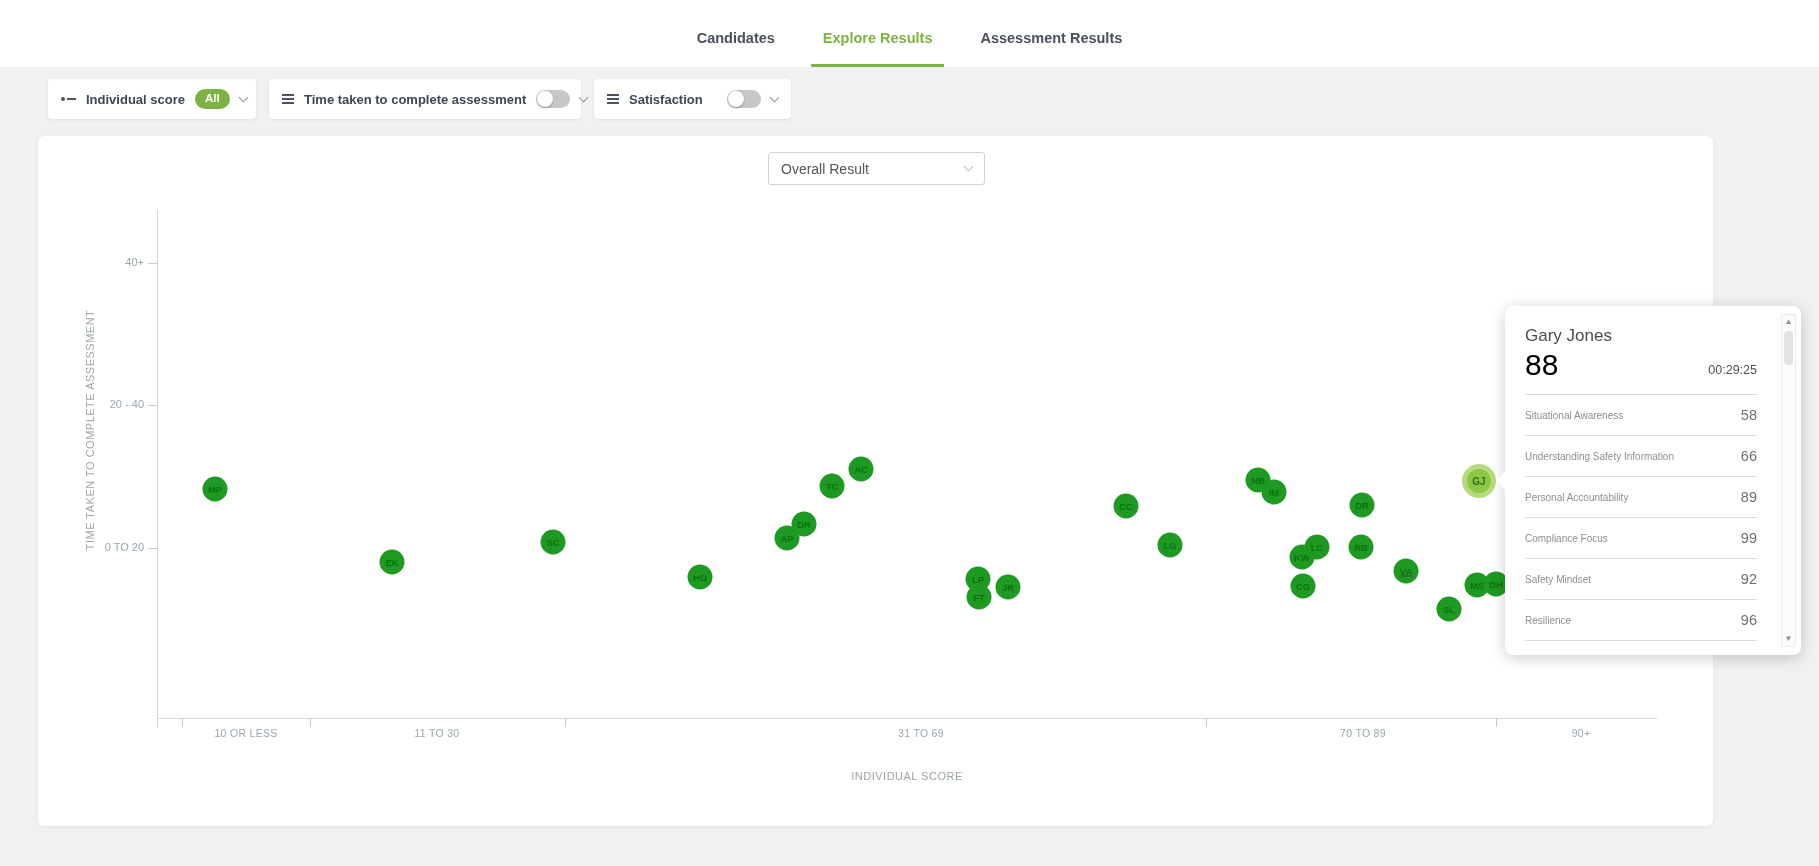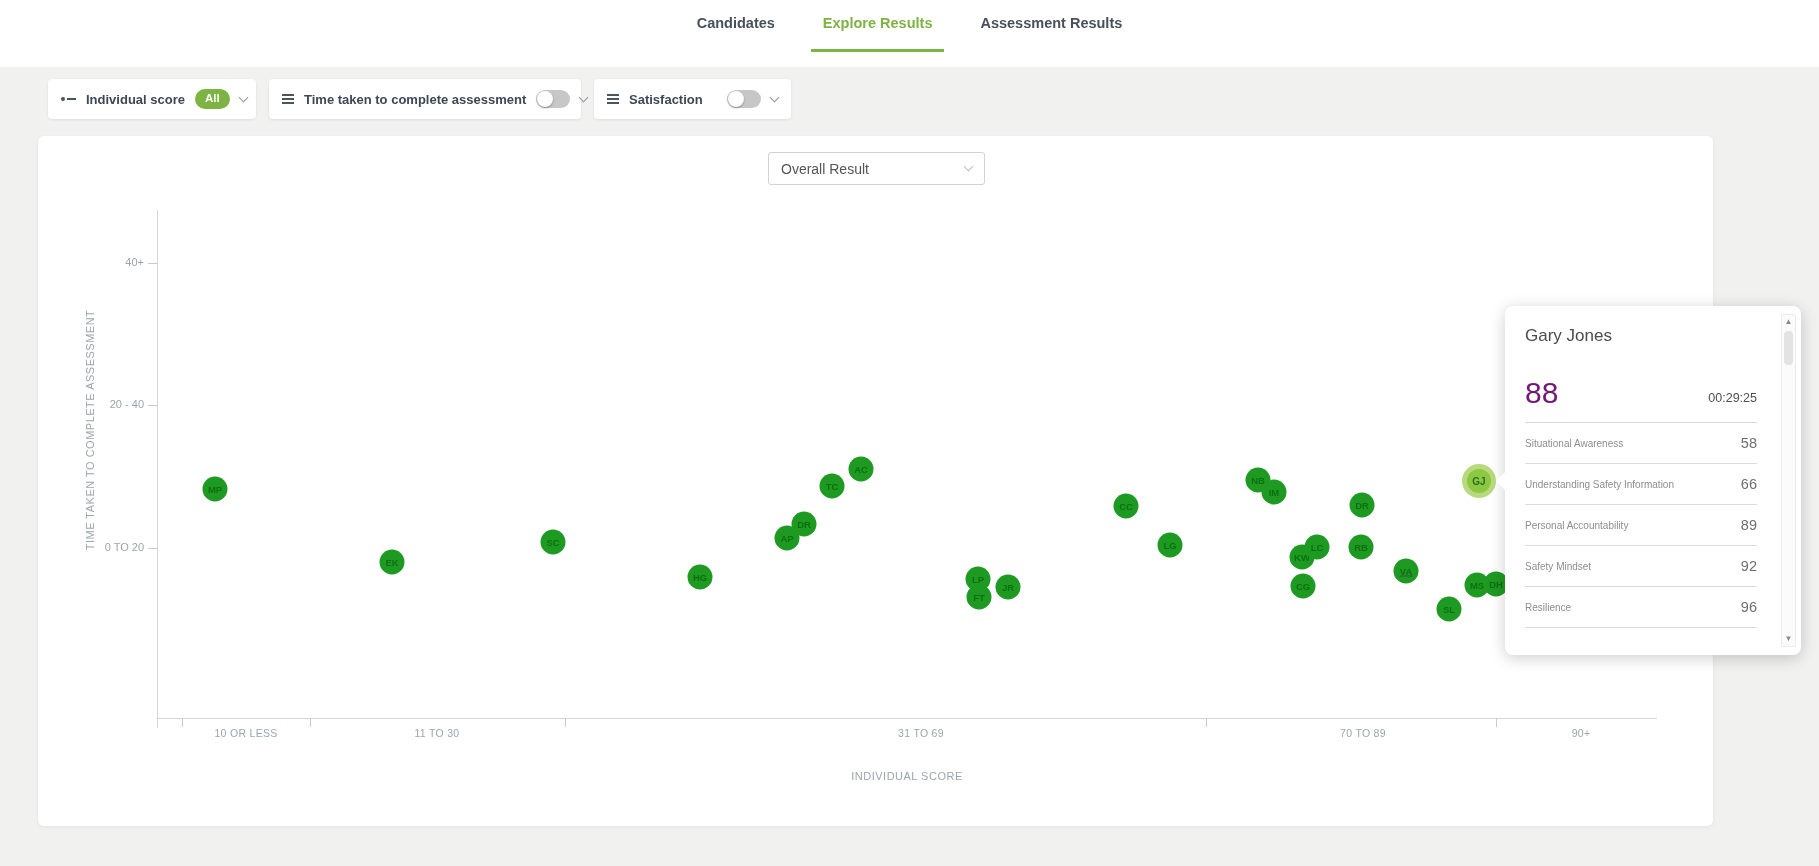--- a/index.html
+++ b/index.html
@@ -4,21 +4,21 @@
 <style>
   * { margin:0; padding:0; box-sizing:border-box; }
   html,body { width:1819px; height:866px; }
   body {
     font-family:"Liberation Sans","DejaVu Sans",sans-serif;
     background:#f1f1f0; position:relative; overflow:hidden; color:#3d4756;
   }
   
   .topbar { position:absolute; left:0; top:0; width:1819px; height:67px; background:#ffffff; }
   .tabs { position:absolute; left:0; top:0; width:100%; height:67px;
-          display:flex; justify-content:center; align-items:center; gap:24px; }
+          display:flex; justify-content:center; align-items:flex-end; gap:24px; }
   .tab { padding:0 12px 18px 12px; font-size:14.5px; font-weight:700; color:#47505c;
          cursor:pointer; border-bottom:3px solid transparent; position:relative; top:0; }
   .tab.active { color:#7cb342; border-bottom-color:#7cb342; }
   
   .filterbar { position:absolute; left:48px; top:79px; display:flex; gap:13px; }
   .fcard { height:40px; background:#fff; border-radius:4px; box-shadow:0 1px 3px rgba(0,0,0,.08);
            display:flex; align-items:center; padding:0 13px; gap:10px; cursor:pointer; }
   .fcard .flabel { font-size:13px; font-weight:700; color:#3d4756; white-space:nowrap; }
   .fcard-1 { width:208px; } .fcard-2 { width:312px; } .fcard-3 { width:197px; }
   .pill { margin-left:auto; background:#7cb342; color:#fff; font-size:11.5px; font-weight:700;
@@ -68,21 +68,21 @@
   
   .tooltip { position:absolute; left:1505px; top:306px; width:296px; height:349px; background:#fff;
              border-radius:8px; box-shadow:0 3px 16px rgba(0,0,0,.2); z-index:50; }
   .tt-arrow { position:absolute; left:-9px; top:166px; width:0; height:0;
               border-top:9px solid transparent; border-bottom:9px solid transparent;
               border-right:9px solid #fff; }
   .tt-content { position:absolute; left:0; top:0; right:0; bottom:0; padding:20px 44px 0 20px; }
   .tt-name { font-size:17px; color:#4b4b4b; }
   .tt-scorerow { display:flex; align-items:flex-end; justify-content:space-between; margin-top:4px;
                  padding-bottom:14px; border-bottom:1px solid #d8d8d8; }
-  .tt-score { font-size:30px; color:#701a75; line-height:1;margin-top:28px; }
+  .tt-score { font-size:30px; color:#000000; line-height:1; }
   .tt-time { font-size:12.5px; color:#4f4f4f; padding-bottom:3px; }
   .tt-row { height:41px; display:flex; align-items:center; justify-content:space-between;
             border-bottom:1px solid #dcdcdc; }
   .tt-row .rl { font-size:10px; color:#8e8e8e; }
   .tt-row .rv { font-size:14.5px; color:#6e6e6e; }
   .tt-scrollbar { position:absolute; right:5px; top:8px; bottom:8px; width:15px; background:#fbfbfb;
                   border:1px solid #ececec; border-radius:2px; display:flex; flex-direction:column;
                   align-items:center; justify-content:space-between; padding:3px 0; }
   .sb-arrow { font-size:8px; color:#8a8a8a; line-height:1; cursor:pointer; }
   .sb-thumb { position:absolute; top:16px; left:2px; width:9px; height:34px; background:#e3e3e3;
@@ -258,20 +258,24 @@
     </div>
     <div class="tt-row">
       <span class="rl">Understanding Safety Information</span>
       <span class="rv">66</span>
     </div>
     <div class="tt-row">
       <span class="rl">Personal Accountability</span>
       <span class="rv">89</span>
     </div>
     <div class="tt-row">
+      <span class="rl">Compliance Focus</span>
+      <span class="rv">99</span>
+    </div>
+    <div class="tt-row">
       <span class="rl">Safety Mindset</span>
       <span class="rv">92</span>
     </div>
     <div class="tt-row">
       <span class="rl">Resilience</span>
       <span class="rv">96</span>
     </div>
   </div>
   <div class="tt-scrollbar">
     <span class="sb-arrow">▲</span>

